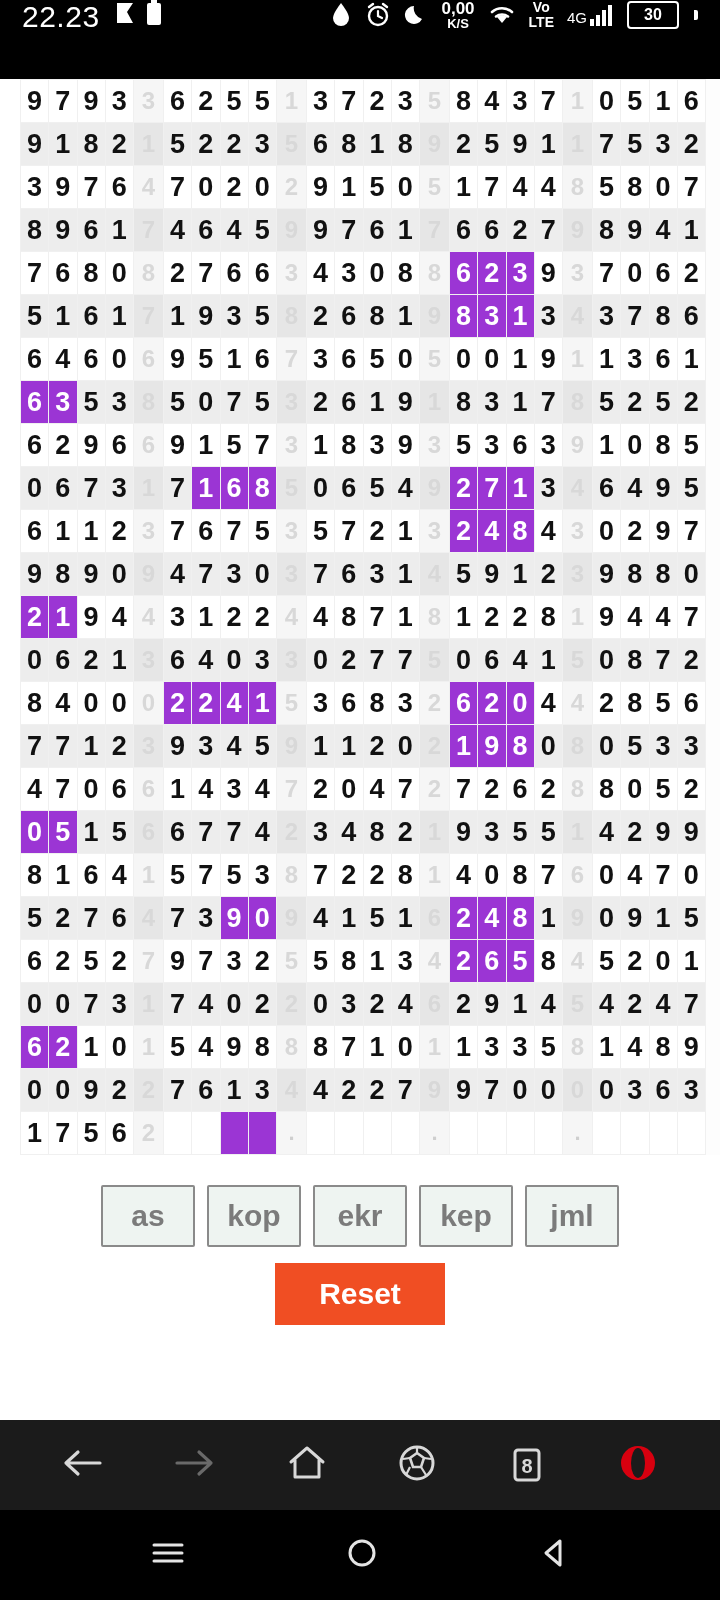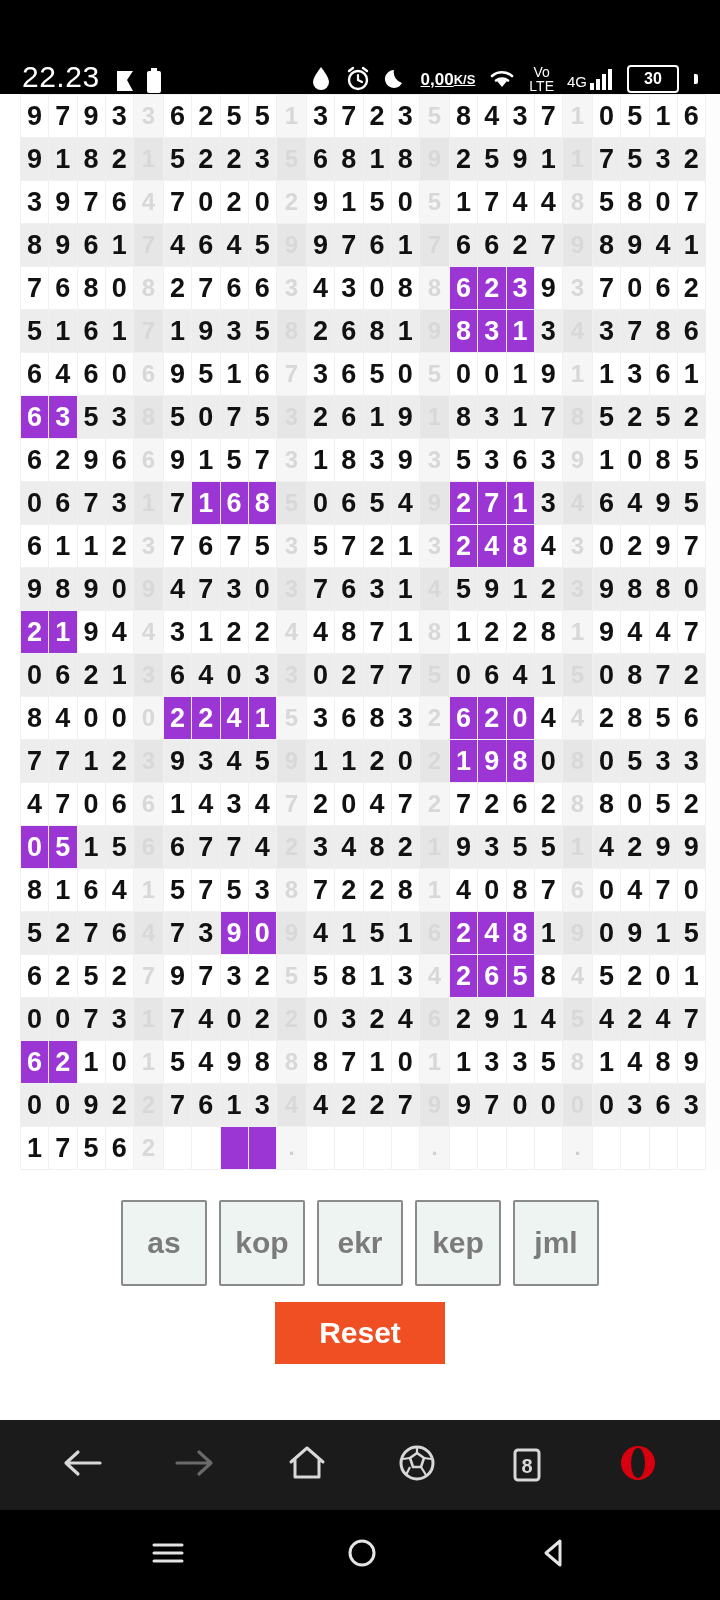--- a/index.html
+++ b/index.html
@@ -6,37 +6,37 @@
   html, body {
     width: 720px; height: 1600px;
     background: #ffffff;
     font-family: "Liberation Sans", sans-serif;
     overflow: hidden;
   }
   body { display: flex; flex-direction: column; }
 
   
   .statusbar {
-    height: 94px;
+    height: 79px;
     background: #000;
     color: #fff;
     display: flex;
-    align-items: flex-end;
+    align-items: flex-start;
     padding: 0 22px;
     flex: 0 0 auto;
   }
   .status-clock { font-size: 30px; font-weight: 500; letter-spacing: .5px; }
   .status-left-icons { display: flex; align-items: center; gap: 10px; margin-left: 14px; }
   .status-right { margin-left: auto; display: flex; align-items: center; gap: 13px; }
   .ic { display: inline-block; }
   .ic svg { display: block; }
-  .kbs { display:flex; align-items:center; line-height:1;text-decoration:underline; }
+  .kbs { display:flex; flex-direction:column; align-items:center; line-height:1; }
   .kbs .v { font-size: 17px; font-weight: 700; }
   .kbs .u { font-size: 13px; font-weight: 700; }
-  .volte { display:flex; flex-direction:column; align-items:center; line-height:1.05; font-size:14px; font-weight:400; }
+  .volte { display:flex; flex-direction:column; align-items:center; line-height:1.05; font-size:14px; font-weight:700; }
   .netlabel { font-size: 15px; font-weight: 400; }
   .net-wrap { display:flex; align-items:flex-end; gap:3px; }
   .battery {
     border: 2px solid #fff; border-radius: 4px;
     padding: 2px 7px; font-size: 16px; font-weight: 700;
     display:flex; align-items:center; justify-content:center;
     min-width: 52px; height: 28px;
   }
   .battery-cap { width:4px; height:10px; background:#fff; border-radius:0 2px 2px 0; margin-left:2px; }
 
@@ -89,22 +89,22 @@
     gap: 12px;
     margin-top: 30px;
     padding-right: 20px;
   }
   .chip {
     background: #eef4f1;
     border: 2px solid #8a8a8a;
     color: #7b7b7b;
     font-size: 30px;
     font-weight: 700;
-    padding: 24px 0;
-    width: 86px;
+    padding: 12px 0;
+    width: 94px;
     text-align: center;
     border-radius: 2px;
   }
   .reset-row {
     display: flex; justify-content: center;
     margin-top: 16px; padding-right: 20px;
   }
   .reset-btn {
     background: #f04e23;
     color: #ffffff;

